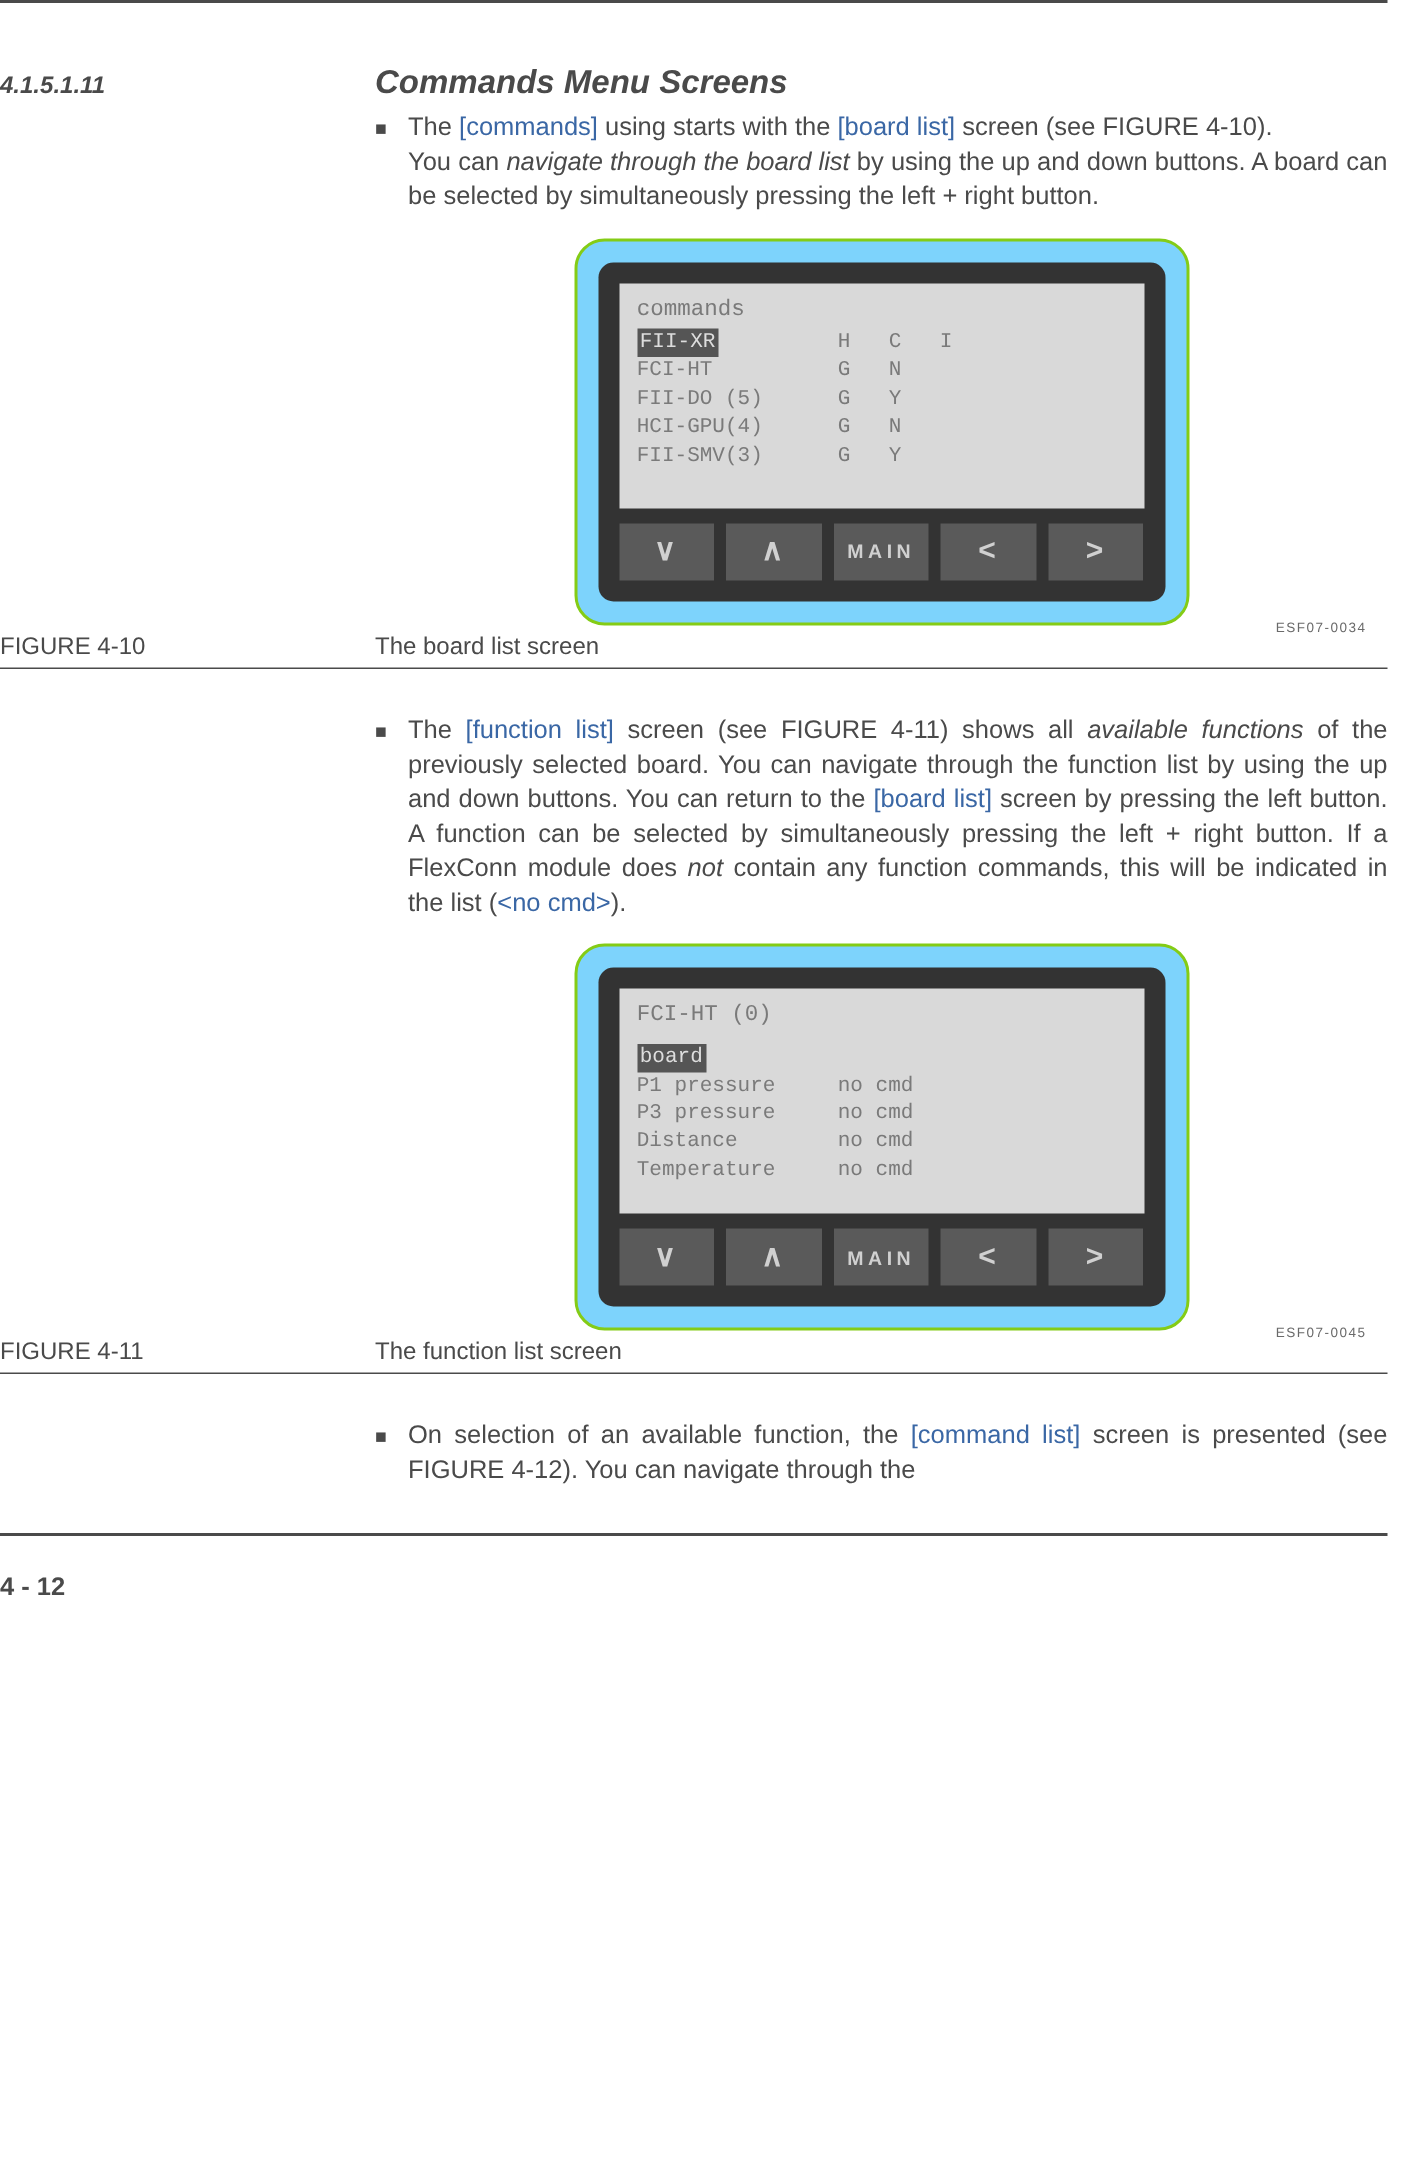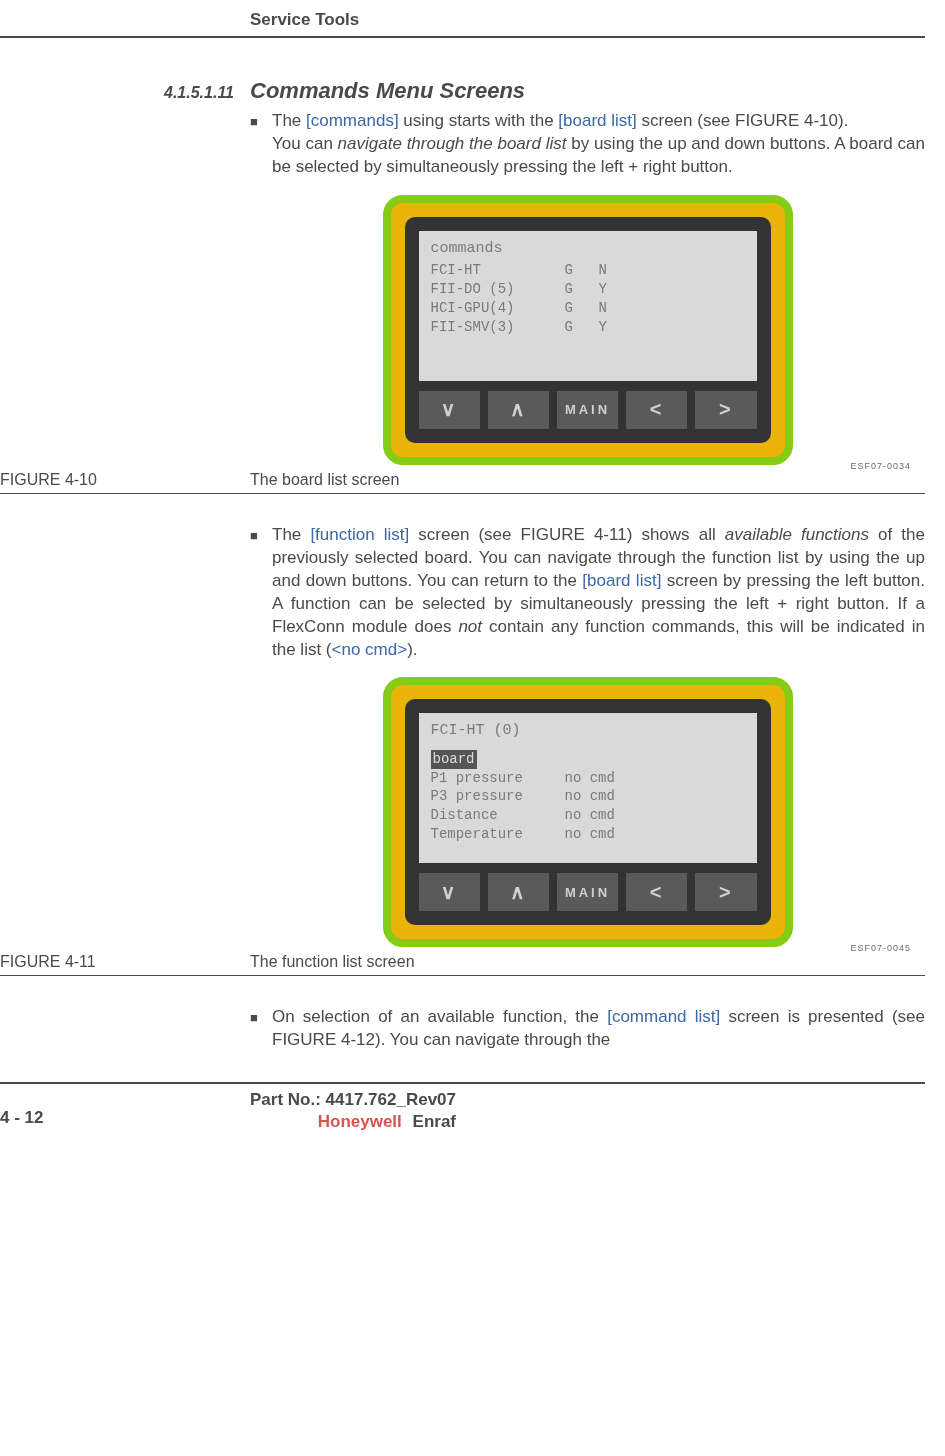--- a/index.html
+++ b/index.html
@@ -26,21 +26,20 @@
     border-top: 2px solid #4a4a4a;
     margin: 0 0 40px 0;
   }
   .section-row {
     display: flex;
     align-items: baseline;
     margin-bottom: 6px;
   }
   .section-num {
     width: 250px;
-    text-align: right;
     padding-right: 16px;
     font-style: italic;
     font-weight: bold;
     font-size: 16px;
     flex-shrink: 0;
   }
   .section-title {
     font-style: italic;
     font-weight: bold;
     font-size: 22px;
@@ -61,22 +60,22 @@
     font-size: 13px;
     padding-top: 3px;
   }
   .bullet-text {
     flex: 1;
   }
   .ref {
     color: #3a67a5;
   }
   .device {
-    background: #eab308;
-    border: 8px solid #84cc16;
+    background: #7dd3fc;
+    border: 2px solid #84cc16;
     border-radius: 20px;
     width: 410px;
     margin: 8px auto 0 auto;
     padding: 14px;
     position: relative;
   }
   .screen {
     background: #333;
     border-radius: 10px;
     padding: 14px;
@@ -184,41 +183,46 @@
     display: inline-block;
     margin-top: 2px;
   }
   .brand-h { color: #d9534f; font-weight: bold; font-size: 17px; }
   .brand-e { color: #4a4a4a; font-weight: bold; font-size: 17px; margin-left: 6px; }
 </style>
 </head>
 <body>
 
 <div class="page">
-  <div class="header">Service Tools</div>
   <hr class="header-rule">
 
   <div class="section-row">
     <div class="section-num">4.1.5.1.11</div>
     <div class="section-title">Commands Menu Screens</div>
   </div>
 
   <div class="content">
     <div class="bullet">
       <div class="bullet-marker">■</div>
       <div class="bullet-text">
         <span>The </span><span class="ref">[commands]</span><span> using starts with the </span><span class="ref">[board list]</span><span> screen (see FIGURE 4-10).</span><br>
         <span>You can </span><i>navigate through the board list</i><span> by using the up and down buttons. A board can be selected by simultaneously pressing the left + right button.</span>
       </div>
     </div>
 
     <div class="device">
       <div class="screen">
         <div class="lcd">
           <div class="lcd-title">commands</div>
+          <div class="lcd-cols">
+              <div class="lcd-col1"><span class="highlight">FII-XR</span></div>
+              <div class="lcd-col2">H</div>
+              <div class="lcd-col3">C</div>
+              <div class="lcd-col4">I</div>
+            </div>
           <div class="lcd-cols">
               <div class="lcd-col1">FCI-HT</div>
               <div class="lcd-col2">G</div>
               <div class="lcd-col3">N</div>
               <div class="lcd-col4"></div>
             </div>
           <div class="lcd-cols">
               <div class="lcd-col1">FII-DO (5)</div>
               <div class="lcd-col2">G</div>
               <div class="lcd-col3">Y</div>
@@ -310,21 +314,14 @@
       <div class="bullet-marker">■</div>
       <div class="bullet-text">
         <span>On selection of an available function, the </span><span class="ref">[command list]</span><span> screen is presented (see FIGURE 4-12). You can navigate through the</span>
       </div>
     </div>
   </div>
 
   <hr class="footer-rule">
   <div class="footer">
     <div class="footer-page">4 - 12</div>
-    <div class="footer-right">
-      <span>Part No.: 4417.762_Rev07</span><br>
-      <span class="brand">
-        <span class="brand-h">Honeywell</span>
-        <span class="brand-e">Enraf</span>
-      </span>
-    </div>
   </div>
 </div>
 
 </body></html>

